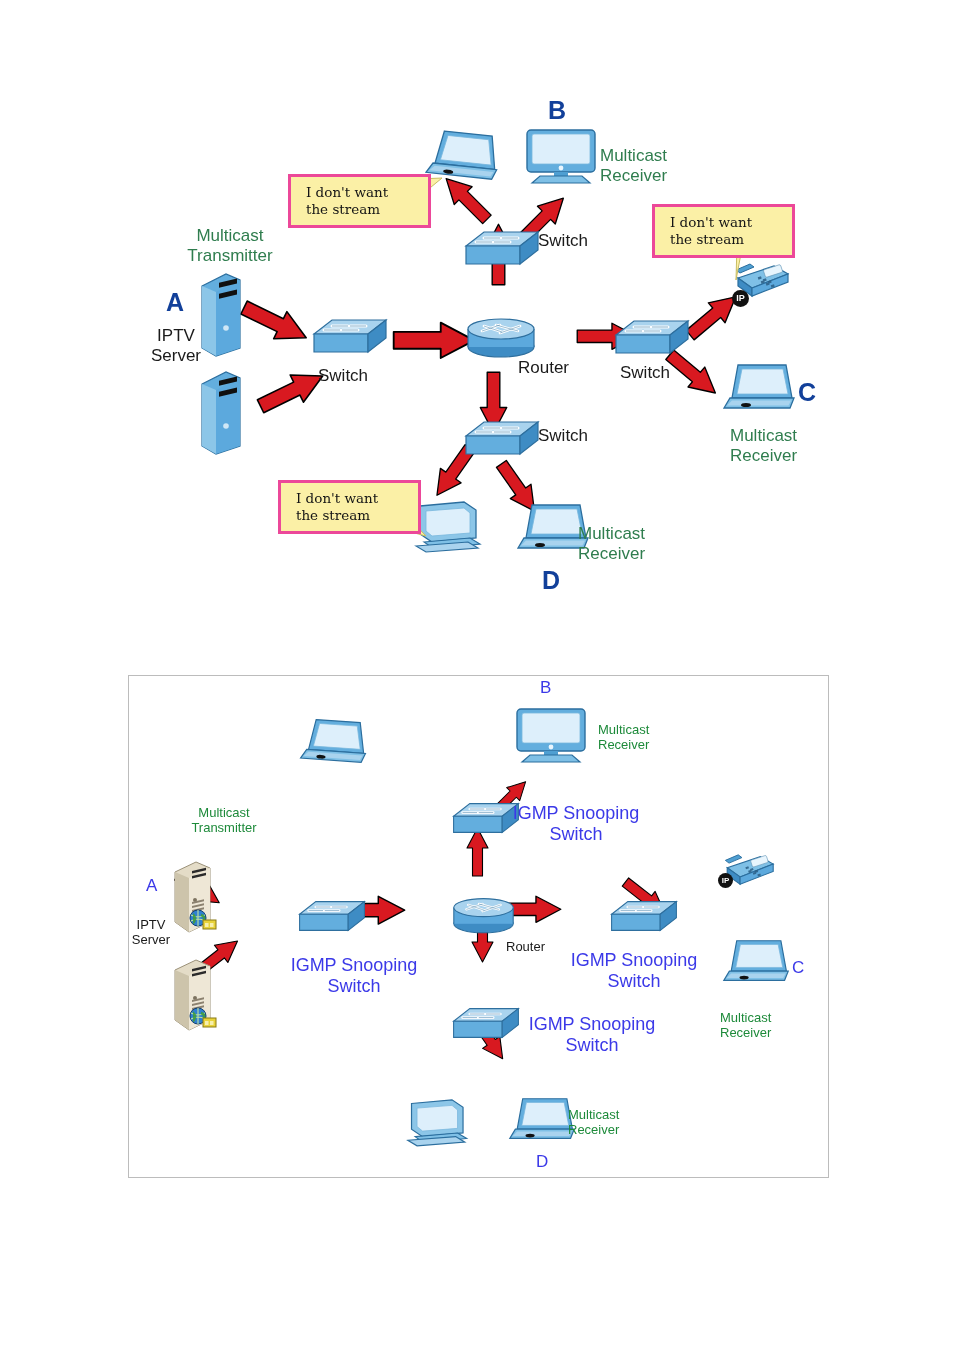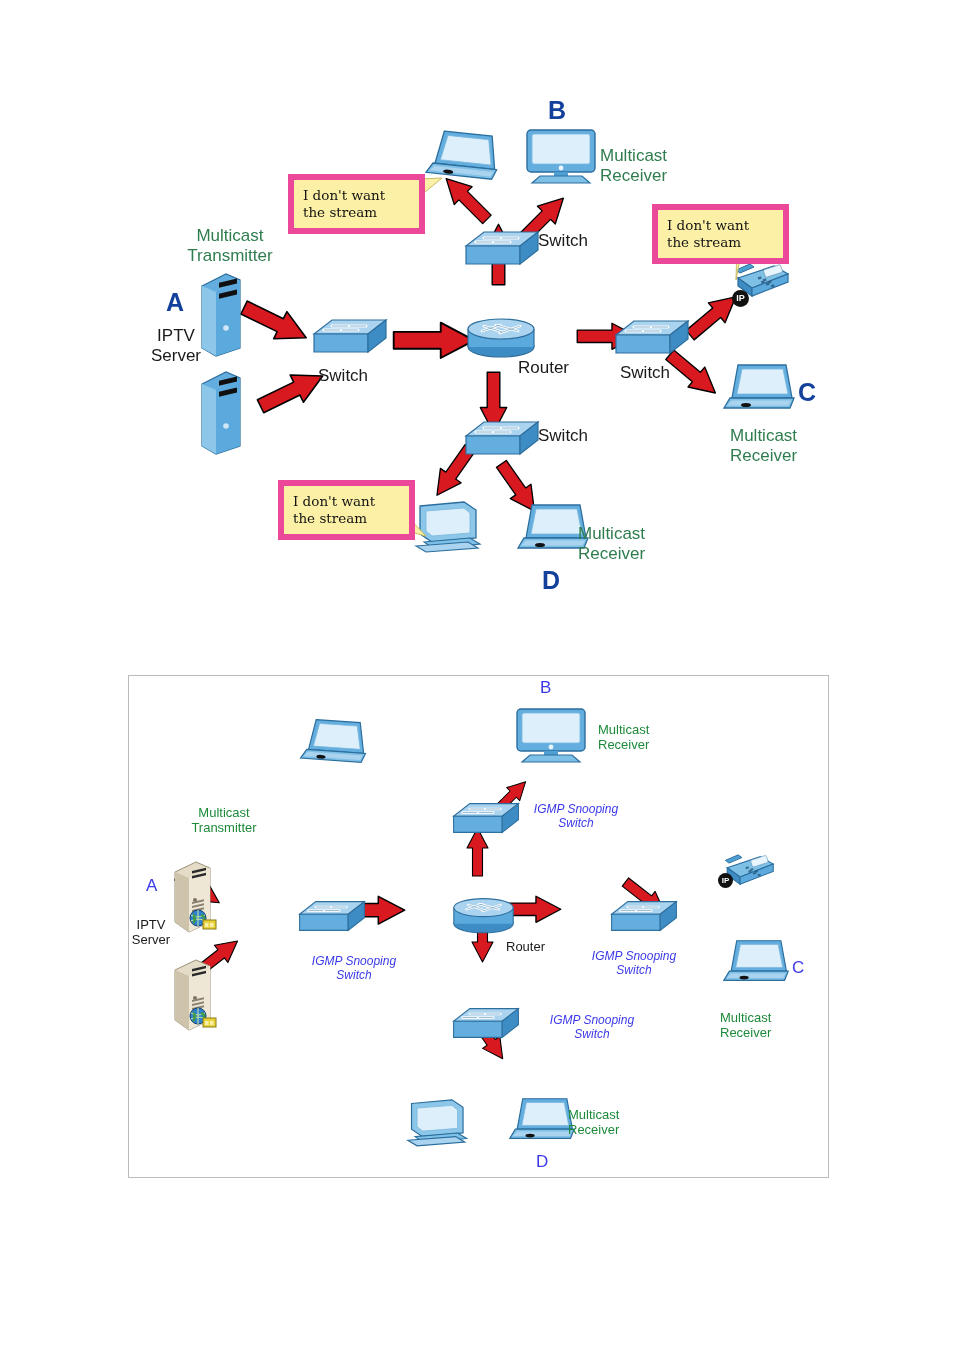--- a/index.html
+++ b/index.html
@@ -9,27 +9,27 @@
 
   .node{position:absolute;}
   .lbl{position:absolute;white-space:pre;line-height:1.15;}
 
   
   .t-black{color:#1a1a1a;font-size:17px;}
   .t-green{color:#2f7d4e;font-size:17px;}
   .t-navy{color:#12409a;font-size:25px;font-weight:bold;}
   .t-black2{color:#1a1a1a;font-size:13px;}
   .t-green2{color:#1d8a3a;font-size:13px;}
-  .t-blue2{color:#3b39e8;font-size:12px;font-style:italic;}
+  .t-blue2{color:#3b39e8;font-size:18px;}
   .t-navy2{color:#3b39e8;font-size:17px;}
   .center{text-align:center;}
 
   
-  .callout{position:absolute;background:#fbf0a6;border:6px solid #ec4899;
-           color:#141414;font-size:13.5px;line-height:1.25;padding:7px 9px;
+  .callout{position:absolute;background:#fbf0a6;border:3px solid #ec4899;
+           color:#141414;font-size:13.5px;line-height:1.25;padding:7px 15px;
            font-family:"DejaVu Serif",serif;}
 
   
   .frame{position:absolute;border:1px solid #bcbcbc;background:#fff;}
 
   svg{display:block;overflow:visible;}
 </style>
 </head>
 <body>
 

